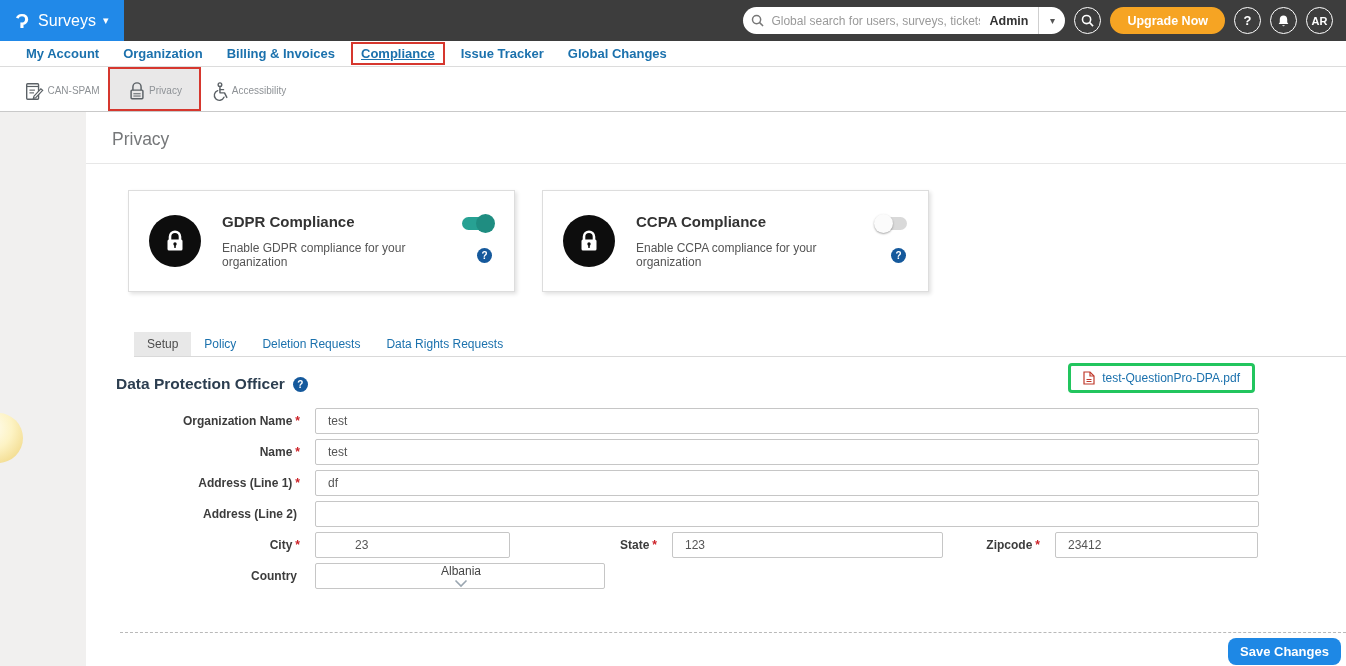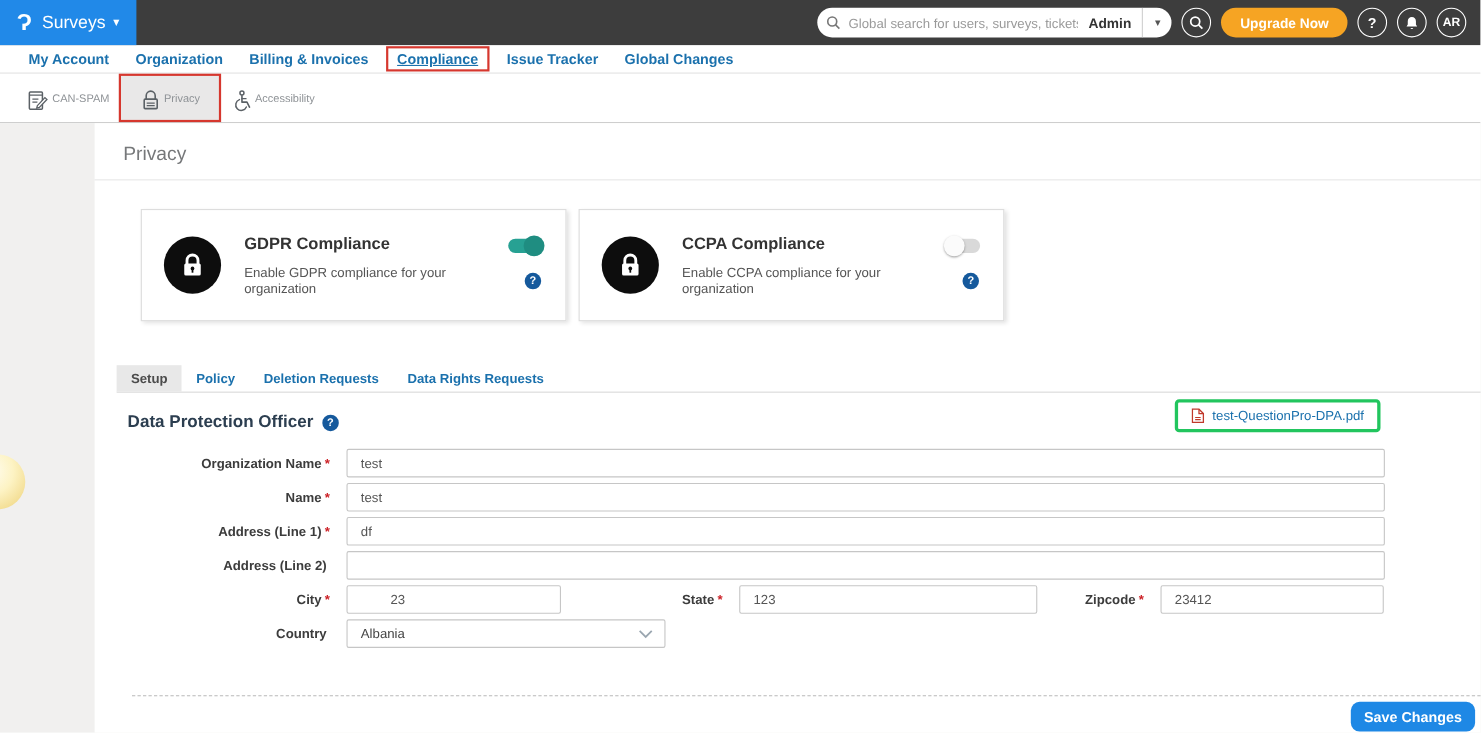--- a/index.html
+++ b/index.html
@@ -38,39 +38,39 @@
 
   
   .main { position:absolute; top:112px; left:0; right:0; bottom:0; background:#f1f0ef; }
   .orb { position:absolute; left:-27px; top:301px; width:50px; height:50px; border-radius:50%;
          background:radial-gradient(circle at 35% 30%, #fffdf2 0%, #fdf3c4 45%, #f3dd92 80%, #e7cc77 100%); }
   .panel { position:absolute; left:86px; top:0; right:0; bottom:0; background:#fff; }
 
   .page-title { padding:17px 0 13px 26px; font-size:17.5px; color:#76787a; border-bottom:1px solid #e7e7e7; }
 
   
-  .cards { position:absolute; left:42px; top:78px; display:flex; gap:11px; }
+  .cards { position:absolute; left:42px; top:78px; display:flex; gap:27px; }
   .card { width:387px; height:102px; background:#fff; border:1px solid #ddd; box-shadow:2px 2px 4px rgba(0,0,0,.12);
           display:flex; align-items:center; padding:0 20px; position:relative; }
   .lock-badge { width:52px; height:52px; background:#0d0d0d; border-radius:50%; display:flex; align-items:center; justify-content:center; flex:none; }
   .card-texts { margin-left:21px; padding-right:46px; }
   .card-title { font-size:15px; font-weight:bold; color:#333; margin-bottom:11px; }
   .card-desc { font-size:12px; color:#555; }
   .toggle { position:absolute; right:21px; top:26px; width:31px; height:13px; border-radius:7px; cursor:pointer; }
   .toggle .knob { position:absolute; top:-3px; width:19px; height:19px; border-radius:50%; }
   .toggle.on { background:#27a193; }
   .toggle.on .knob { right:-2px; background:#1f8d81; }
   .toggle.off { background:#d9d9d9; }
   .toggle.off .knob { left:-2px; background:#fbfbfb; box-shadow:0 1px 2px rgba(0,0,0,.35); }
   .help-dot { width:15px; height:15px; border-radius:50%; background:#15599c; color:#fff; font-size:10px; font-weight:bold;
               display:inline-flex; align-items:center; justify-content:center; cursor:pointer; flex:none; }
   .card .help-dot { position:absolute; right:22px; top:57px; }
 
   
-  .tabs { position:absolute; left:20px; top:220px; right:0; height:25px; border-bottom:1px solid #d9d9d9; display:flex; align-items:stretch;font-weight:bold; }
+  .tabs { position:absolute; left:48px; top:220px; right:0; height:25px; border-bottom:1px solid #d9d9d9; display:flex; align-items:stretch; }
   .tab { padding:0 13px; font-size:12px; color:#1b71ad; display:flex; align-items:center; cursor:pointer; white-space:nowrap; }
   .tab.active { background:#e8e8e8; color:#4c4c4c; }
 
   
   .section-head { position:absolute; left:30px; top:251px; width:1139px; display:flex; align-items:flex-end; justify-content:space-between; }
   .section-title-wrap { display:flex; align-items:center; gap:8px; }
   .section-title { font-size:15.5px; font-weight:bold; color:#2c3e50; }
   .pdf-btn { height:25px; border:3px solid #22c55e; border-radius:4px; background:#fff; padding:12px 12px;
              display:flex; align-items:center; gap:7px; font-size:12px; color:#1b71ad; cursor:pointer; font-family:"Liberation Sans",sans-serif; }
 
@@ -83,21 +83,21 @@
          font-family:"Liberation Sans",sans-serif; outline:none; background:#fff; }
   .w-full { width:944px; }
   .w-email { width:403px; }
   .w-phone { width:303px; }
   .w-city { width:195px;padding-left:39px; }
   .w-state { width:271px; }
   .w-zip { width:203px; }
   .mid-lbl { text-align:right; padding-right:15px; font-size:12px; font-weight:bold; color:#3c3c3c; white-space:nowrap; }
   .mid-lbl.phone { width:237px; } .mid-lbl.state { width:162px; } .mid-lbl.zip { width:112px; }
   .select { width:290px; height:26px; border:1px solid #c6c6c6; border-radius:2px; background:#fff; display:flex;
-            align-items:center; justify-content:space-between; padding:0 10px 0 12px; font-size:12px; color:#444; cursor:pointer; }
+            align-items:center; justify-content:space-between; padding:0 10px 0 12px; font-size:12px; color:#444; cursor:pointer;flex-direction:column; }
 
   .dashed { position:absolute; left:34px; right:0; top:520px; border-top:1px dashed #b9b9b9; }
   .save-btn { position:absolute; right:5px; top:526px; width:113px; height:27px; background:#1e88e5; border:none; border-radius:8px;
               color:#fff; font-size:13px; font-weight:bold; font-family:"Liberation Sans",sans-serif; cursor:pointer; }
 
   svg { display:block; }
 </style>
 </head>
 <body>
 

